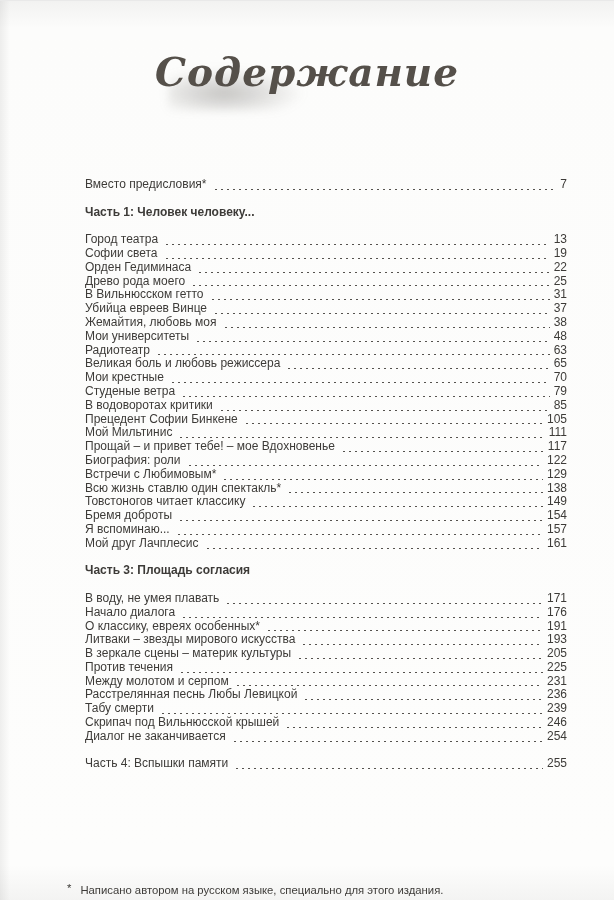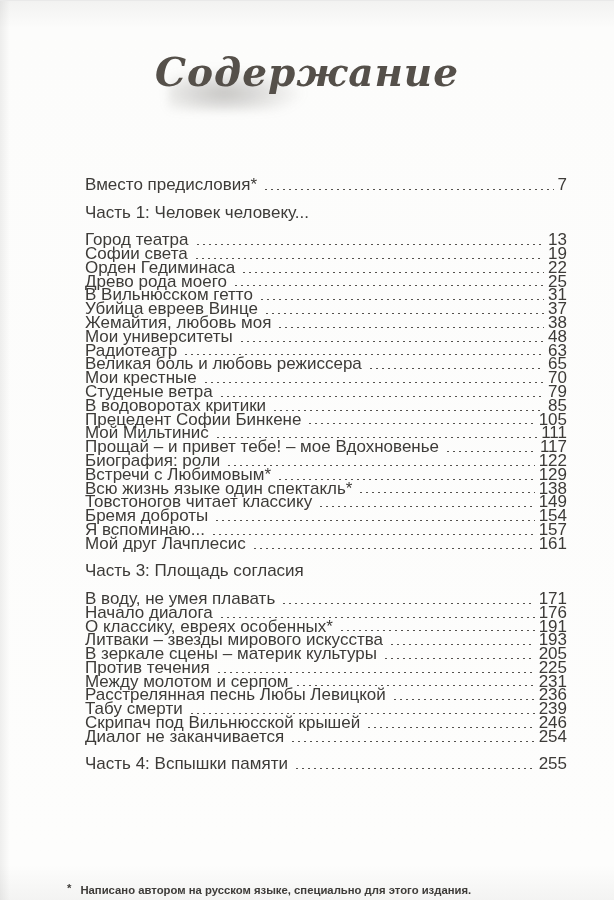--- a/index.html
+++ b/index.html
@@ -35,45 +35,44 @@
     font-weight: 700;
     font-size: 39px;
     letter-spacing: 1px;
     color: #55504a;
   }
   .toc {
     position: absolute;
     left: 85px;
     right: 47px;
     top: 177px;
-    font-size: 17px;
+    font-size: 12px;
     line-height: 13.8px;
   }
   .row { display: flex; align-items: flex-end; }
   .row .label { white-space: nowrap; flex: 0 0 auto; }
   .row .dots {
     flex: 1 1 auto;
     min-width: 12px;
     height: 11px;
     margin: 0 4px 1px 6px;
     background-image: radial-gradient(circle, #55524e 0.9px, rgba(0,0,0,0) 1.1px);
     background-size: 6px 3px;
     background-repeat: repeat-x;
     background-position: 0 bottom;
   }
   .row .pagenum { white-space: nowrap; flex: 0 0 auto; }
-  .heading { margin: 13.8px 0; }
+  .heading { margin: 13.8px 0; font-weight: bold; }
   .heading-row { margin-top: 13.8px; }
   .footnote {
     position: absolute;
     left: 67px;
     top: 883px;
     font-size: 11.3px;
     color: #3d3b38;
-    font-weight: bold;
   }
   .fn-marker { display: inline-block; margin-right: 9px; transform: translateY(-2px); }
 </style>
 </head>
 <body>
 
 <div class="page">
   <div class="edge-shade"></div>
   <div class="title-smudge"></div>
   <h1 class="title">Содержание</h1>
@@ -169,21 +168,21 @@
         <span class="label">Биография: роли</span>
         <span class="dots"></span>
         <span class="pagenum">122</span>
       </div>
       <div class="row">
         <span class="label">Встречи с Любимовым*</span>
         <span class="dots"></span>
         <span class="pagenum">129</span>
       </div>
       <div class="row">
-        <span class="label">Всю жизнь языке один спектакль*</span>
+        <span class="label">Всю жизнь ставлю один спектакль*</span>
         <span class="dots"></span>
         <span class="pagenum">138</span>
       </div>
       <div class="row">
         <span class="label">Товстоногов читает классику</span>
         <span class="dots"></span>
         <span class="pagenum">149</span>
       </div>
       <div class="row">
         <span class="label">Бремя доброты</span>

